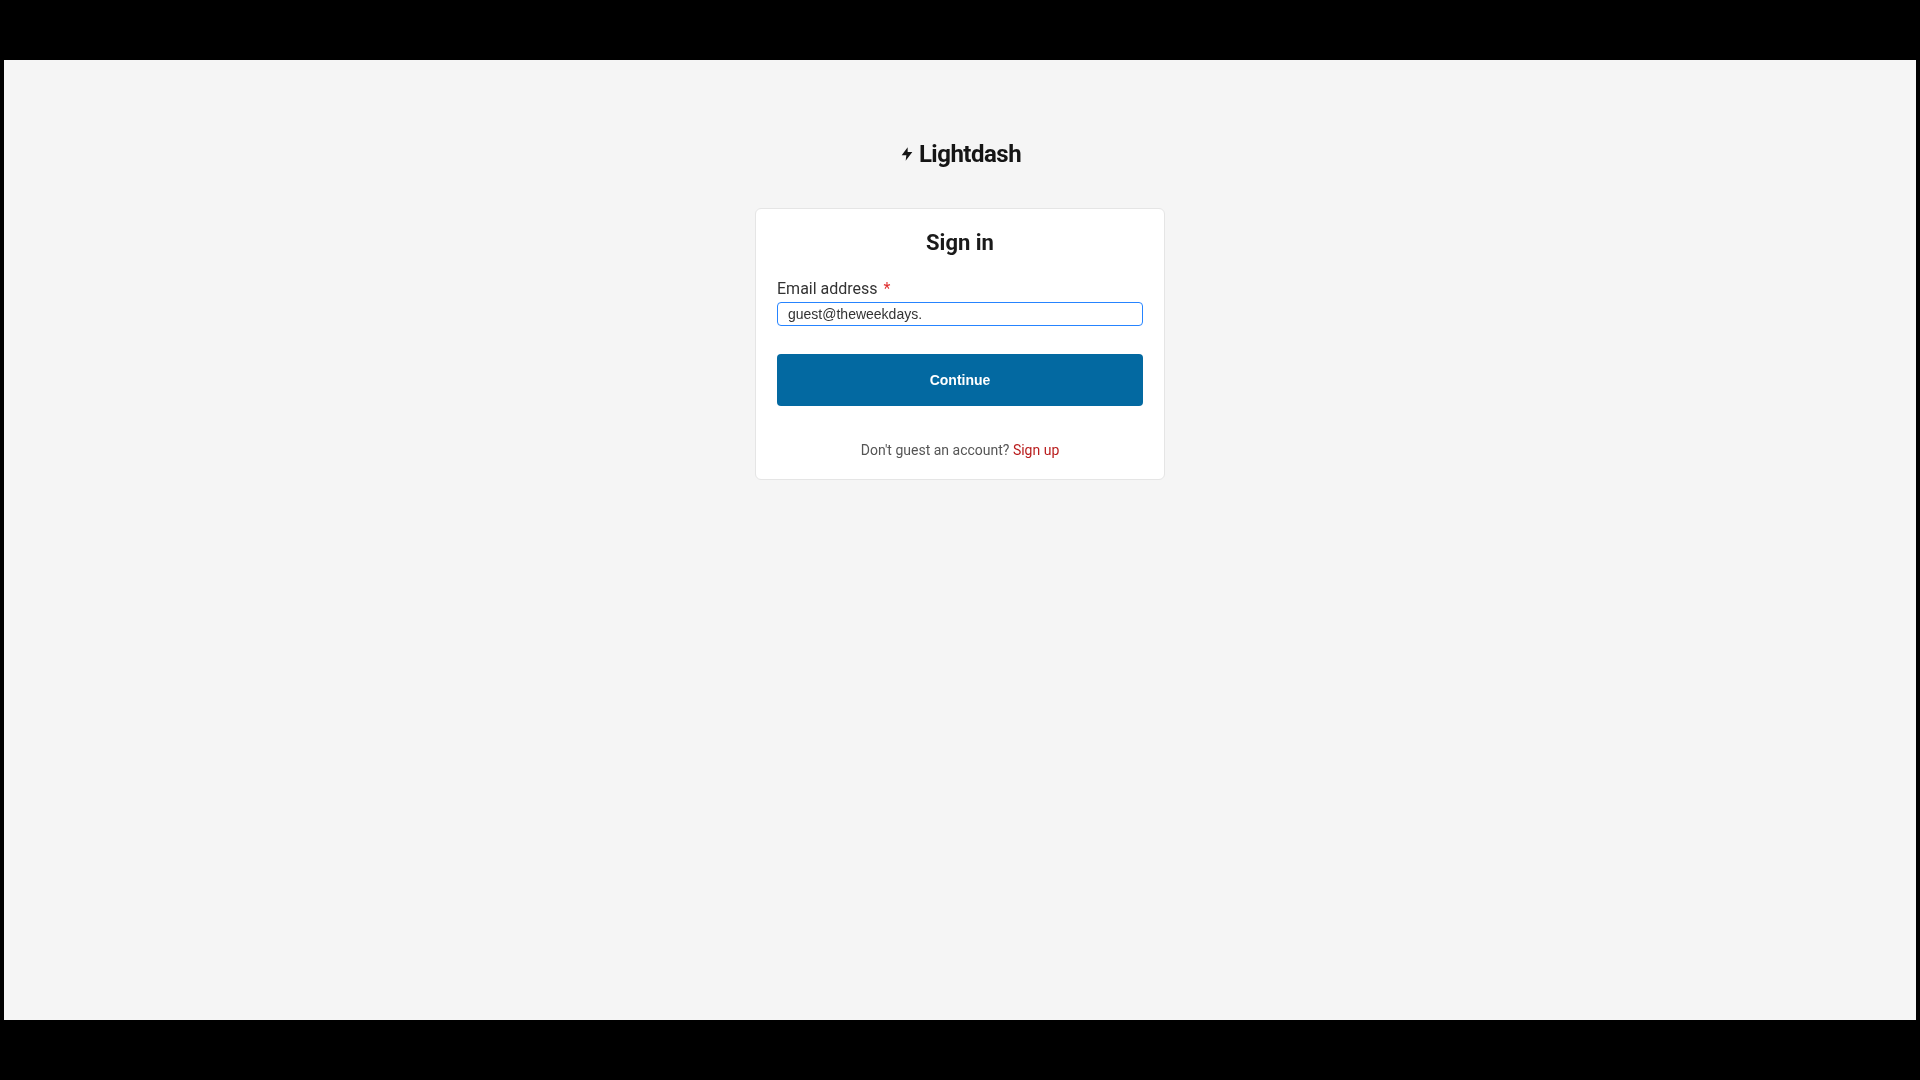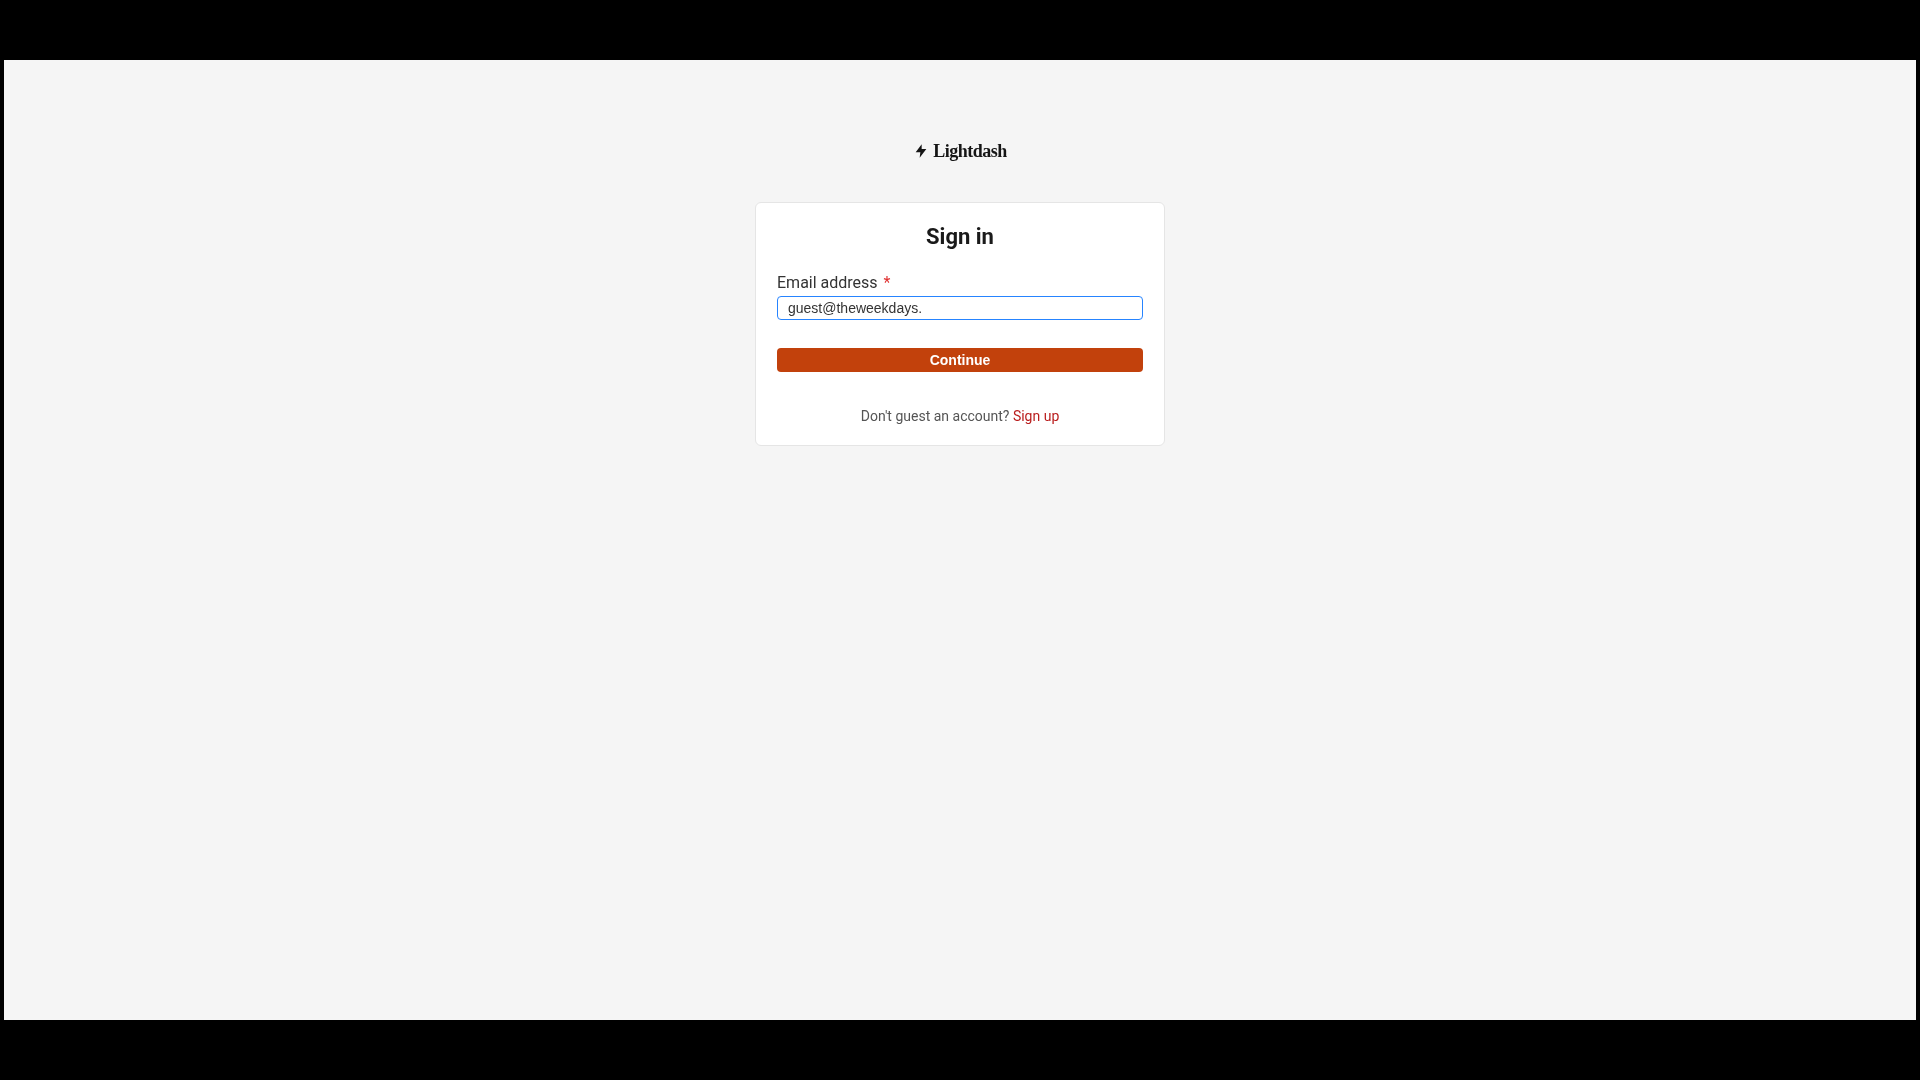--- a/index.html
+++ b/index.html
@@ -46,25 +46,24 @@
     }
     
     .logo-icon {
       width: 16px;
       height: 22px;
       display: flex;
       align-items: center;
     }
     
     .logo-text {
-      font-size: 18px;
+      font-size: 24px;
       font-weight: 700;
       color: #151515;
       letter-spacing: -0.5px;
-      font-family: Liberation Serif, serif;
     }
     
     .card {
       background: #ffffff;
       border: 1px solid #e5e5e5;
       border-radius: 6px;
       width: 410px;
       padding: 21px;
     }
     
@@ -99,22 +98,22 @@
       outline: none;
       background: #fff;
     }
     
     .text-input::placeholder {
       color: #999;
     }
     
     .continue-btn {
       width: 100%;
-      height: 24px;
-      background: #c2410c;
+      height: 52px;
+      background: #0369a1;
       border: none;
       border-radius: 4px;
       color: #fff;
       font-size: 14px;
       font-weight: 600;
       cursor: pointer;
       margin-top: 28px;
     }
     
     .footer-text {

